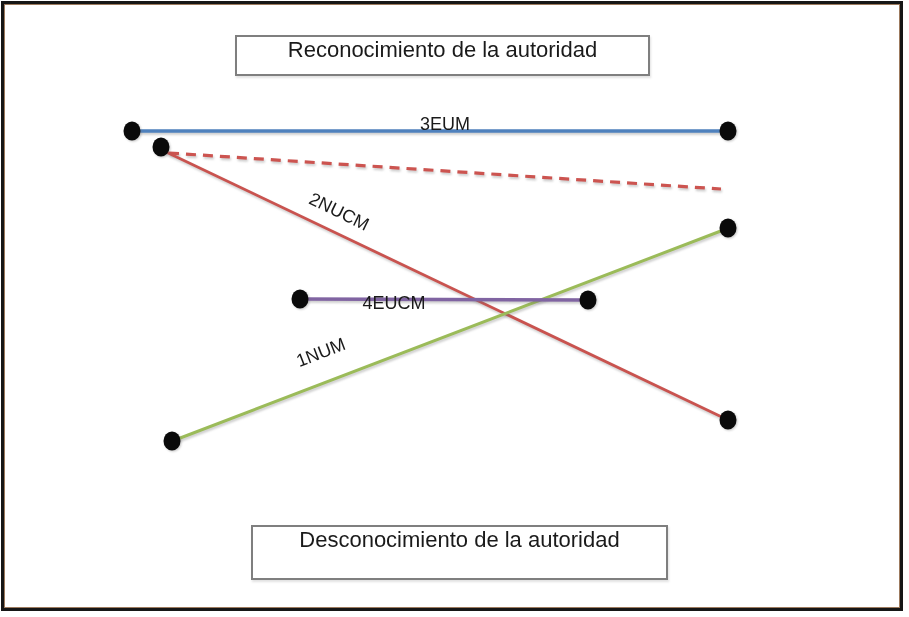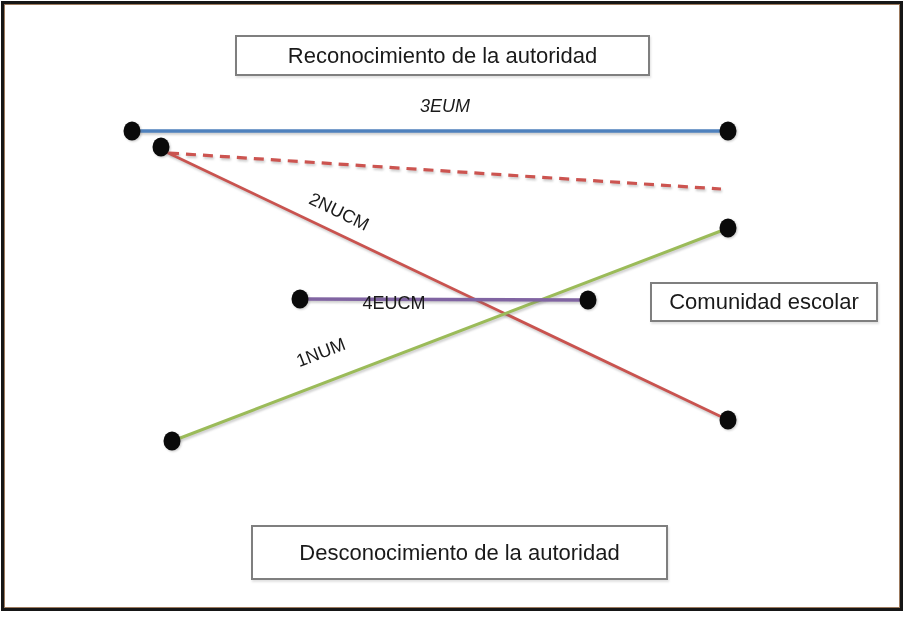--- a/index.html
+++ b/index.html
@@ -43,21 +43,21 @@
     filter: drop-shadow(1px 2px 1px rgba(110,110,110,0.35));
   }
   svg.edges ellipse {
     filter: drop-shadow(1px 1.5px 1px rgba(110,110,110,0.4));
   }
   .node-box {
     position: absolute;
     box-sizing: border-box;
     background: #ffffff;
     display: flex;
-    align-items: center;
+    align-items: flex-start;
     justify-content: center;
     font-size: 22px;
     color: #1a1a1a;
     white-space: nowrap;
   }
   .box-top {
     left: 235px; top: 35px; width: 415px; height: 41px;
     border: 2px solid #7f7f7f;
     box-shadow: 1px 2px 2px rgba(140,140,140,0.25);
   }
@@ -79,21 +79,21 @@
     border: 2px solid #7f7f7f;
     box-shadow: 1px 2px 2px rgba(140,140,140,0.25);
   }
   .edge-label {
     position: absolute;
     font-size: 18px;
     color: #1a1a1a;
     white-space: nowrap;
     transform: translate(-50%, -50%);
   }
-  .lbl-3eum  { left: 445px; top: 106px; font-style: italic; }
+  .lbl-3eum  { left: 445px; top: 124px; }
   .lbl-2nucm { left: 339px; top: 212px; transform: translate(-50%,-50%) rotate(26deg); }
   .lbl-4eucm { left: 394px; top: 283px; margin-top: 20px; }
   .lbl-1num  { left: 321px; top: 353px; transform: translate(-50%,-50%) rotate(-21deg); }
 </style>
 </head>
 <body>
 
 <div class="stage">
   <div class="frame"></div>
 
@@ -119,23 +119,20 @@
       <ellipse cx="588" cy="300" rx="8.5" ry="9.5" fill="#0a0a0a"></ellipse>
       <ellipse cx="172" cy="441" rx="8.5" ry="9.5" fill="#0a0a0a"></ellipse>
       <ellipse cx="728" cy="420" rx="8.5" ry="9.5" fill="#0a0a0a"></ellipse>
     </svg>
 
     <div class="node-box box-top">
       <span>Reconocimiento de la autoridad</span>
     </div>
 
 
-    <div class="node-box box-right">
-      <span>Comunidad escolar</span>
-    </div>
 
 
     <div class="node-box box-bottom">
       <span>Desconocimiento de la autoridad</span>
     </div>
 
     <div class="edge-label lbl-3eum">3EUM</div>
     <div class="edge-label lbl-2nucm">2NUCM</div>
     <div class="edge-label lbl-4eucm">4EUCM</div>
     <div class="edge-label lbl-1num">1NUM</div>

